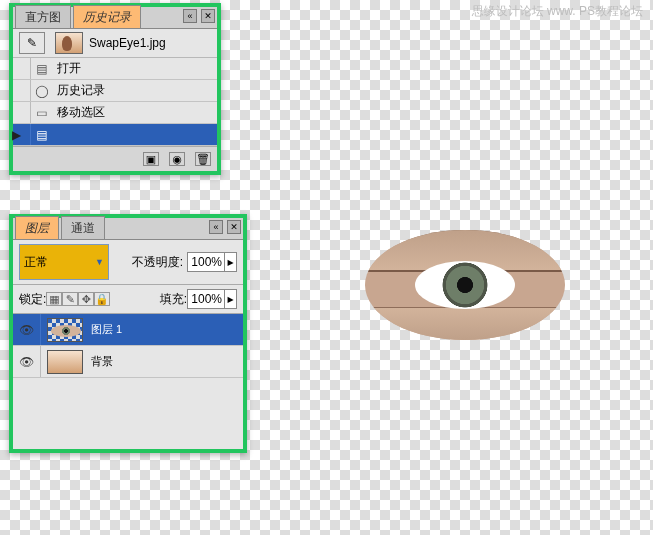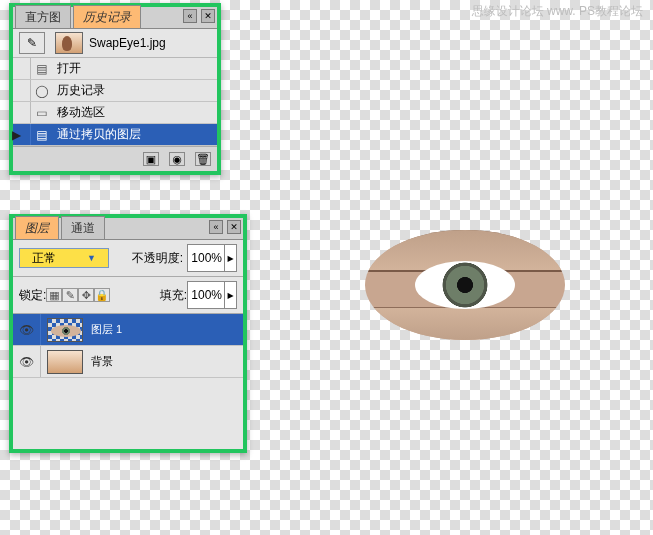--- a/index.html
+++ b/index.html
@@ -58,23 +58,23 @@
 .hist-row.selected { background:#2b5fb6; color:#fff; }
 .hist-row.selected .ico { color:#fff; }
 .hist-row.selected .chk { border-right:1px solid #3f72c7; }
 .hist-arrow { position:absolute; left:-1px; color:#222; }
 .hist-footer { display:flex; justify-content:flex-end; gap:10px; padding:5px 6px; border-top:1px solid #aaa; background:#d6d6d6; }
 .foot-ico { width:16px; height:14px; border:1px solid #888; display:flex; align-items:center; justify-content:center; font-size:11px; cursor:pointer; }
 
 
 #layers { left:9px; top:214px; width:238px; }
 .layers-controls { display:flex; align-items:center; padding:4px 6px; gap:4px; border-bottom:1px solid #aaa; }
-.dd { border:1px solid #7a98c1; background:#fde047; height:20px; display:flex; align-items:center; justify-content:space-between; padding:0 12px; cursor:pointer; }
+.dd { border:1px solid #7a98c1; background:#eab308; height:36px; display:flex; align-items:center; justify-content:space-between; padding:0 4px; cursor:pointer; }
 .dd .arr { font-size:9px; color:#2b5fb6; }
-.spin { display:flex; align-items:center; border:1px solid #888; background:#fff; height:28px; }
+.spin { display:flex; align-items:center; border:1px solid #888; background:#fff; height:20px; }
 .spin input { border:0; width:36px; text-align:right; padding-right:2px; font-size:12px; outline:none; }
 .spin .sarr { width:12px; height:100%; border-left:1px solid #888; display:flex; align-items:center; justify-content:center; font-size:8px; cursor:pointer; }
 .lock-row { display:flex; align-items:center; padding:4px 6px; border-bottom:1px solid #aaa; }
 .lock-ico { width:16px; height:14px; border:1px solid #999; display:flex; align-items:center; justify-content:center; font-size:11px; color:#555; cursor:pointer; }
 .layers-list { background:#e6e6e6; min-height:135px; }
 .layer-row { display:flex; align-items:center; height:32px; border-bottom:1px solid #c4c4c4; cursor:pointer; }
 .layer-row .eye { width:28px; height:100%; border-right:1px solid #bbb; display:flex; align-items:center; justify-content:center; color:#333; }
 .layer-row .thumb { width:36px; height:24px; border:1px solid #555; margin:0 6px; background:#fff; position:relative; overflow:hidden; }
 .layer-row .thumb.eye-th { background:
   linear-gradient(45deg,#ddd 25%,transparent 25%),linear-gradient(-45deg,#ddd 25%,transparent 25%),linear-gradient(45deg,transparent 75%,#ddd 75%),linear-gradient(-45deg,transparent 75%,#ddd 75%);
@@ -131,21 +131,20 @@
     </div>
     <div class="hist-row">
       <div class="chk"></div>
       <div class="ico">▭</div>
       <span class="lbl">移动选区</span>
     </div>
     <div class="hist-row selected" style="position:relative;">
       <span class="hist-arrow">▶</span>
       <div class="chk"></div>
       <div class="ico">▤</div>
-      <span class="lbl">通过拷贝的图层</span>
     </div>
   </div>
   <div class="hist-footer">
     <div class="foot-ico">▣</div>
     <div class="foot-ico">◉</div>
     <div class="foot-ico">🗑</div>
   </div>
 </div>
 
 <div id="layers" class="panel">

